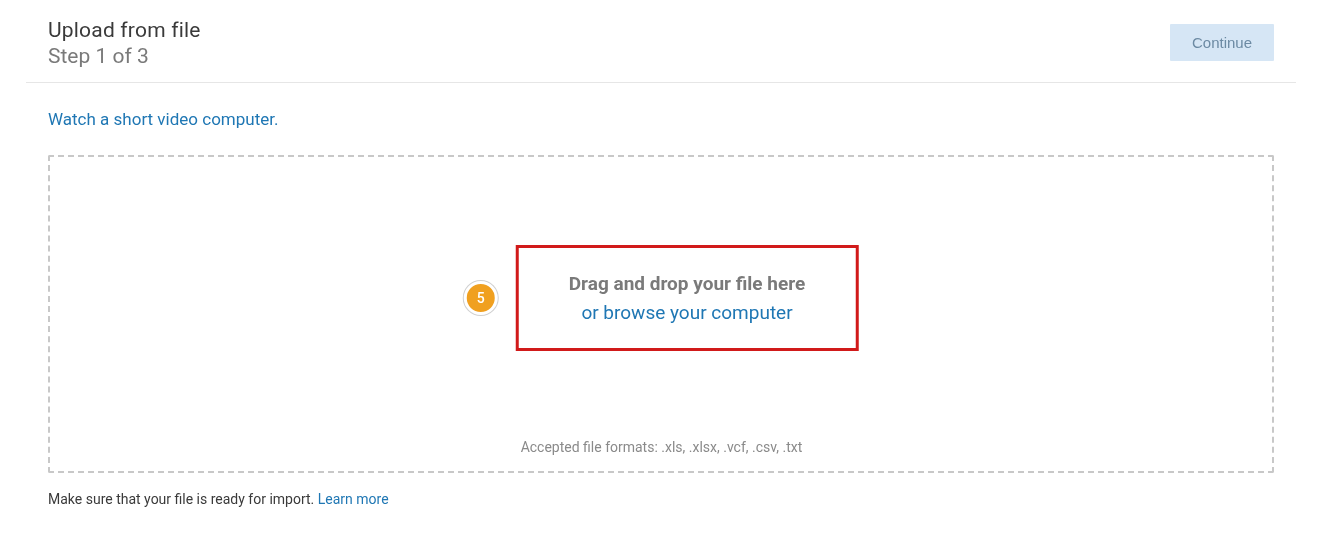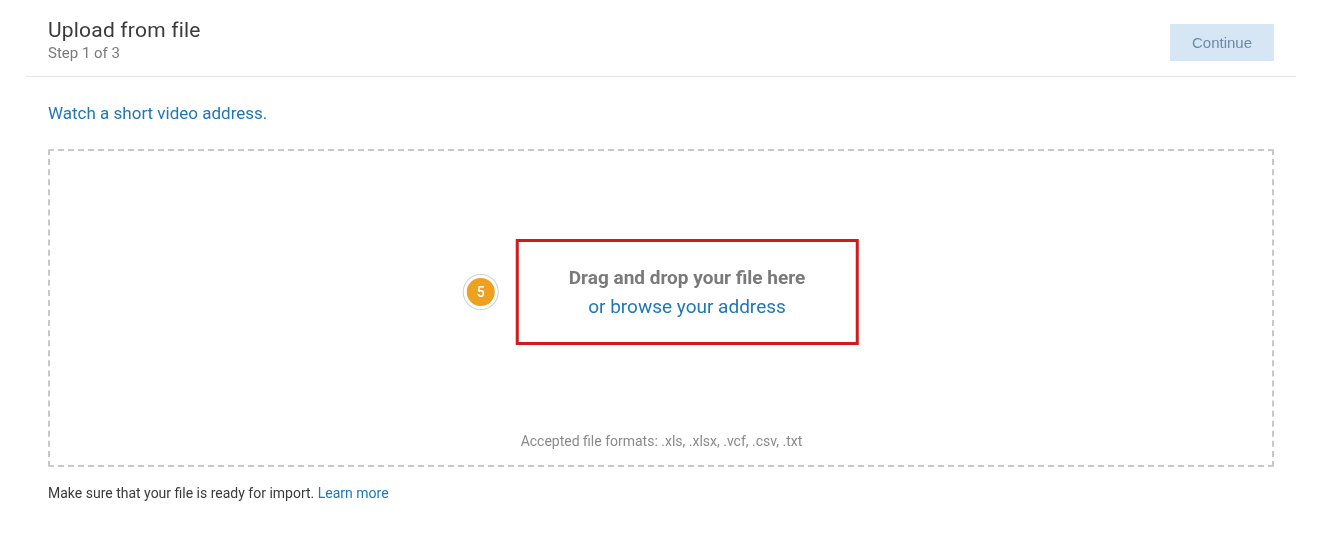--- a/index.html
+++ b/index.html
@@ -26,21 +26,21 @@
       border-bottom: 1px solid #e6e6e6;
     }
     .header-left { }
     .page-title {
       font-size: 21px;
       font-weight: 400;
       color: #3a3a3a;
       letter-spacing: 0.2px;
     }
     .step-label {
-      font-size: 15px;
+      font-size: 21px;
       color: #7a7a7a;
       margin-top: 2px;
     }
     .continue-btn {
       background: #d6e6f5;
       color: #6c8aa3;
       border: none;
       padding: 10px 22px;
       font-size: 15px;
       border-radius: 1px;
@@ -146,29 +146,29 @@
 
     <div class="header-row">
       <div class="header-left">
         <div class="page-title">Upload from file</div>
         <div class="step-label">Step 1 of 3</div>
       </div>
       <button class="continue-btn">Continue</button>
     </div>
 
     <div class="info-block">
-      <a class="video-link">Watch a short video address.</a>
+      <a class="video-link">Watch a short video computer.</a>
     </div>
 
     <div class="dropzone">
       <div class="annot-wrap">
         <div class="annot-badge">5</div>
         <div class="drop-box">
           <div class="drop-text">Drag and drop your file here</div>
-          <a class="browse-link">or browse your address</a>
+          <a class="browse-link">or browse your computer</a>
         </div>
       </div>
       <div class="formats">Accepted file formats: .xls, .xlsx, .vcf, .csv, .txt</div>
     </div>
 
     <div class="footer-note">
       <span>Make sure that your file is ready for import. </span><a class="learn-more">Learn more</a>
     </div>
 
   </div>

